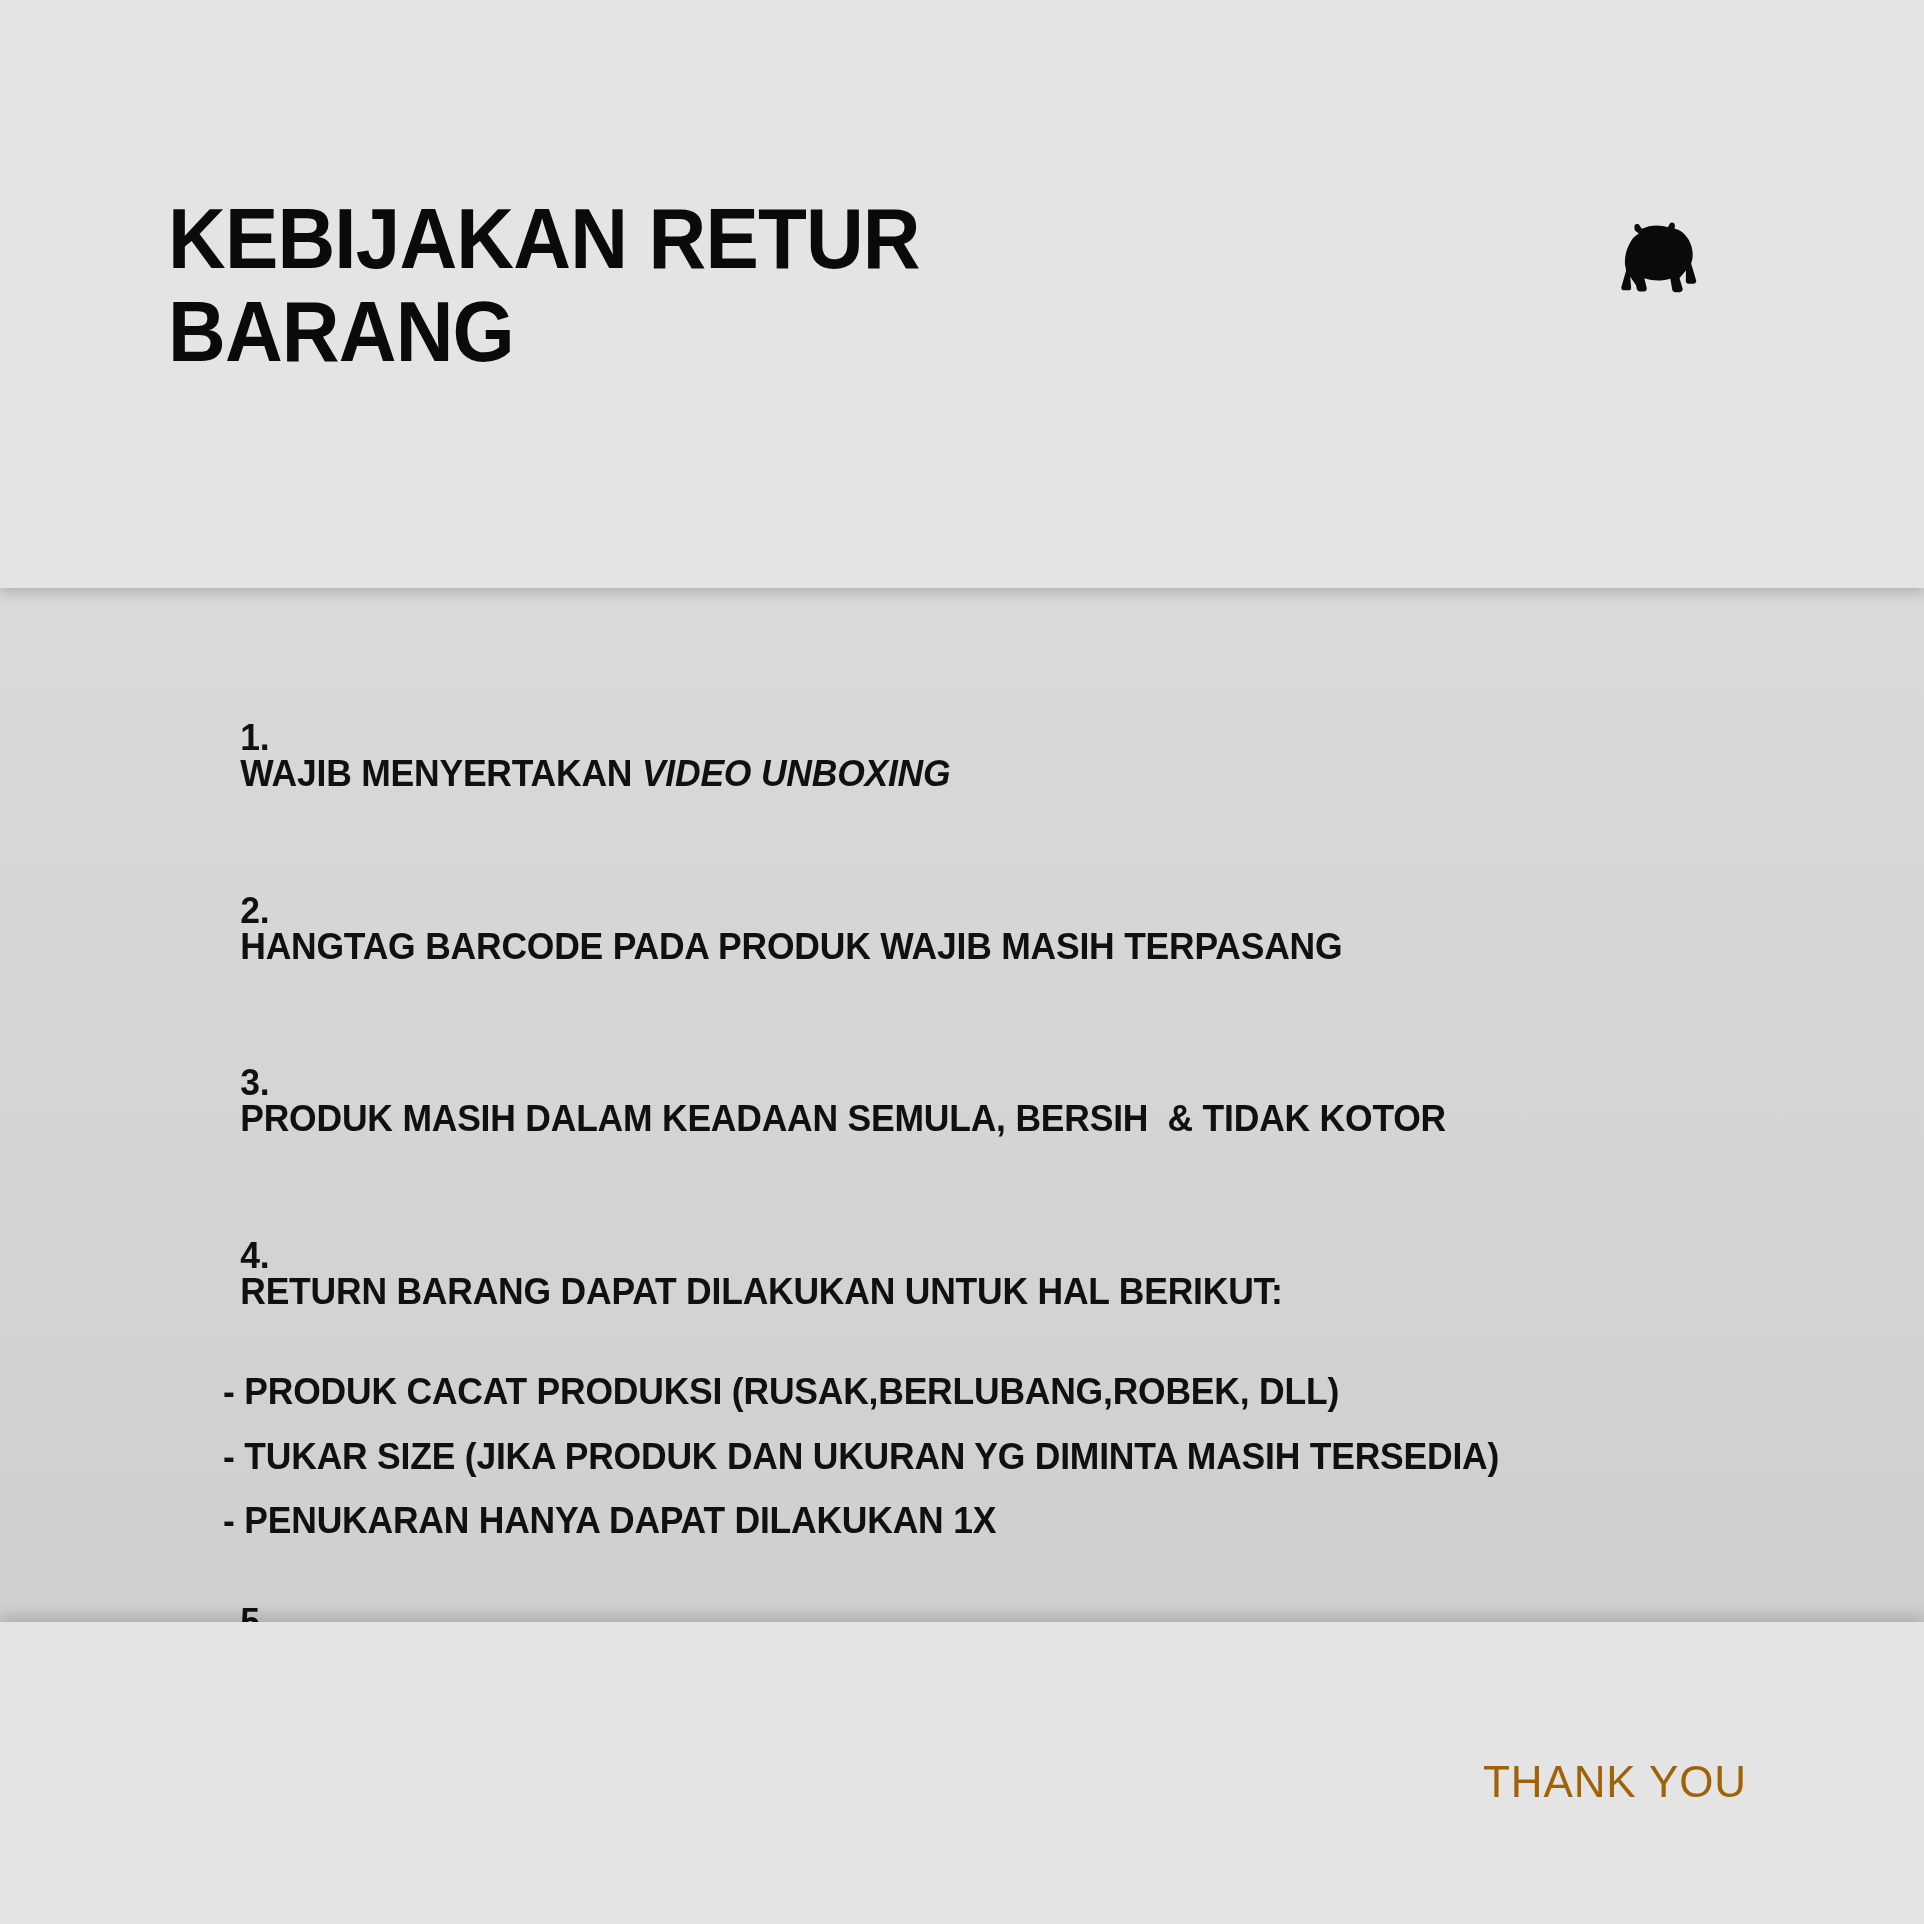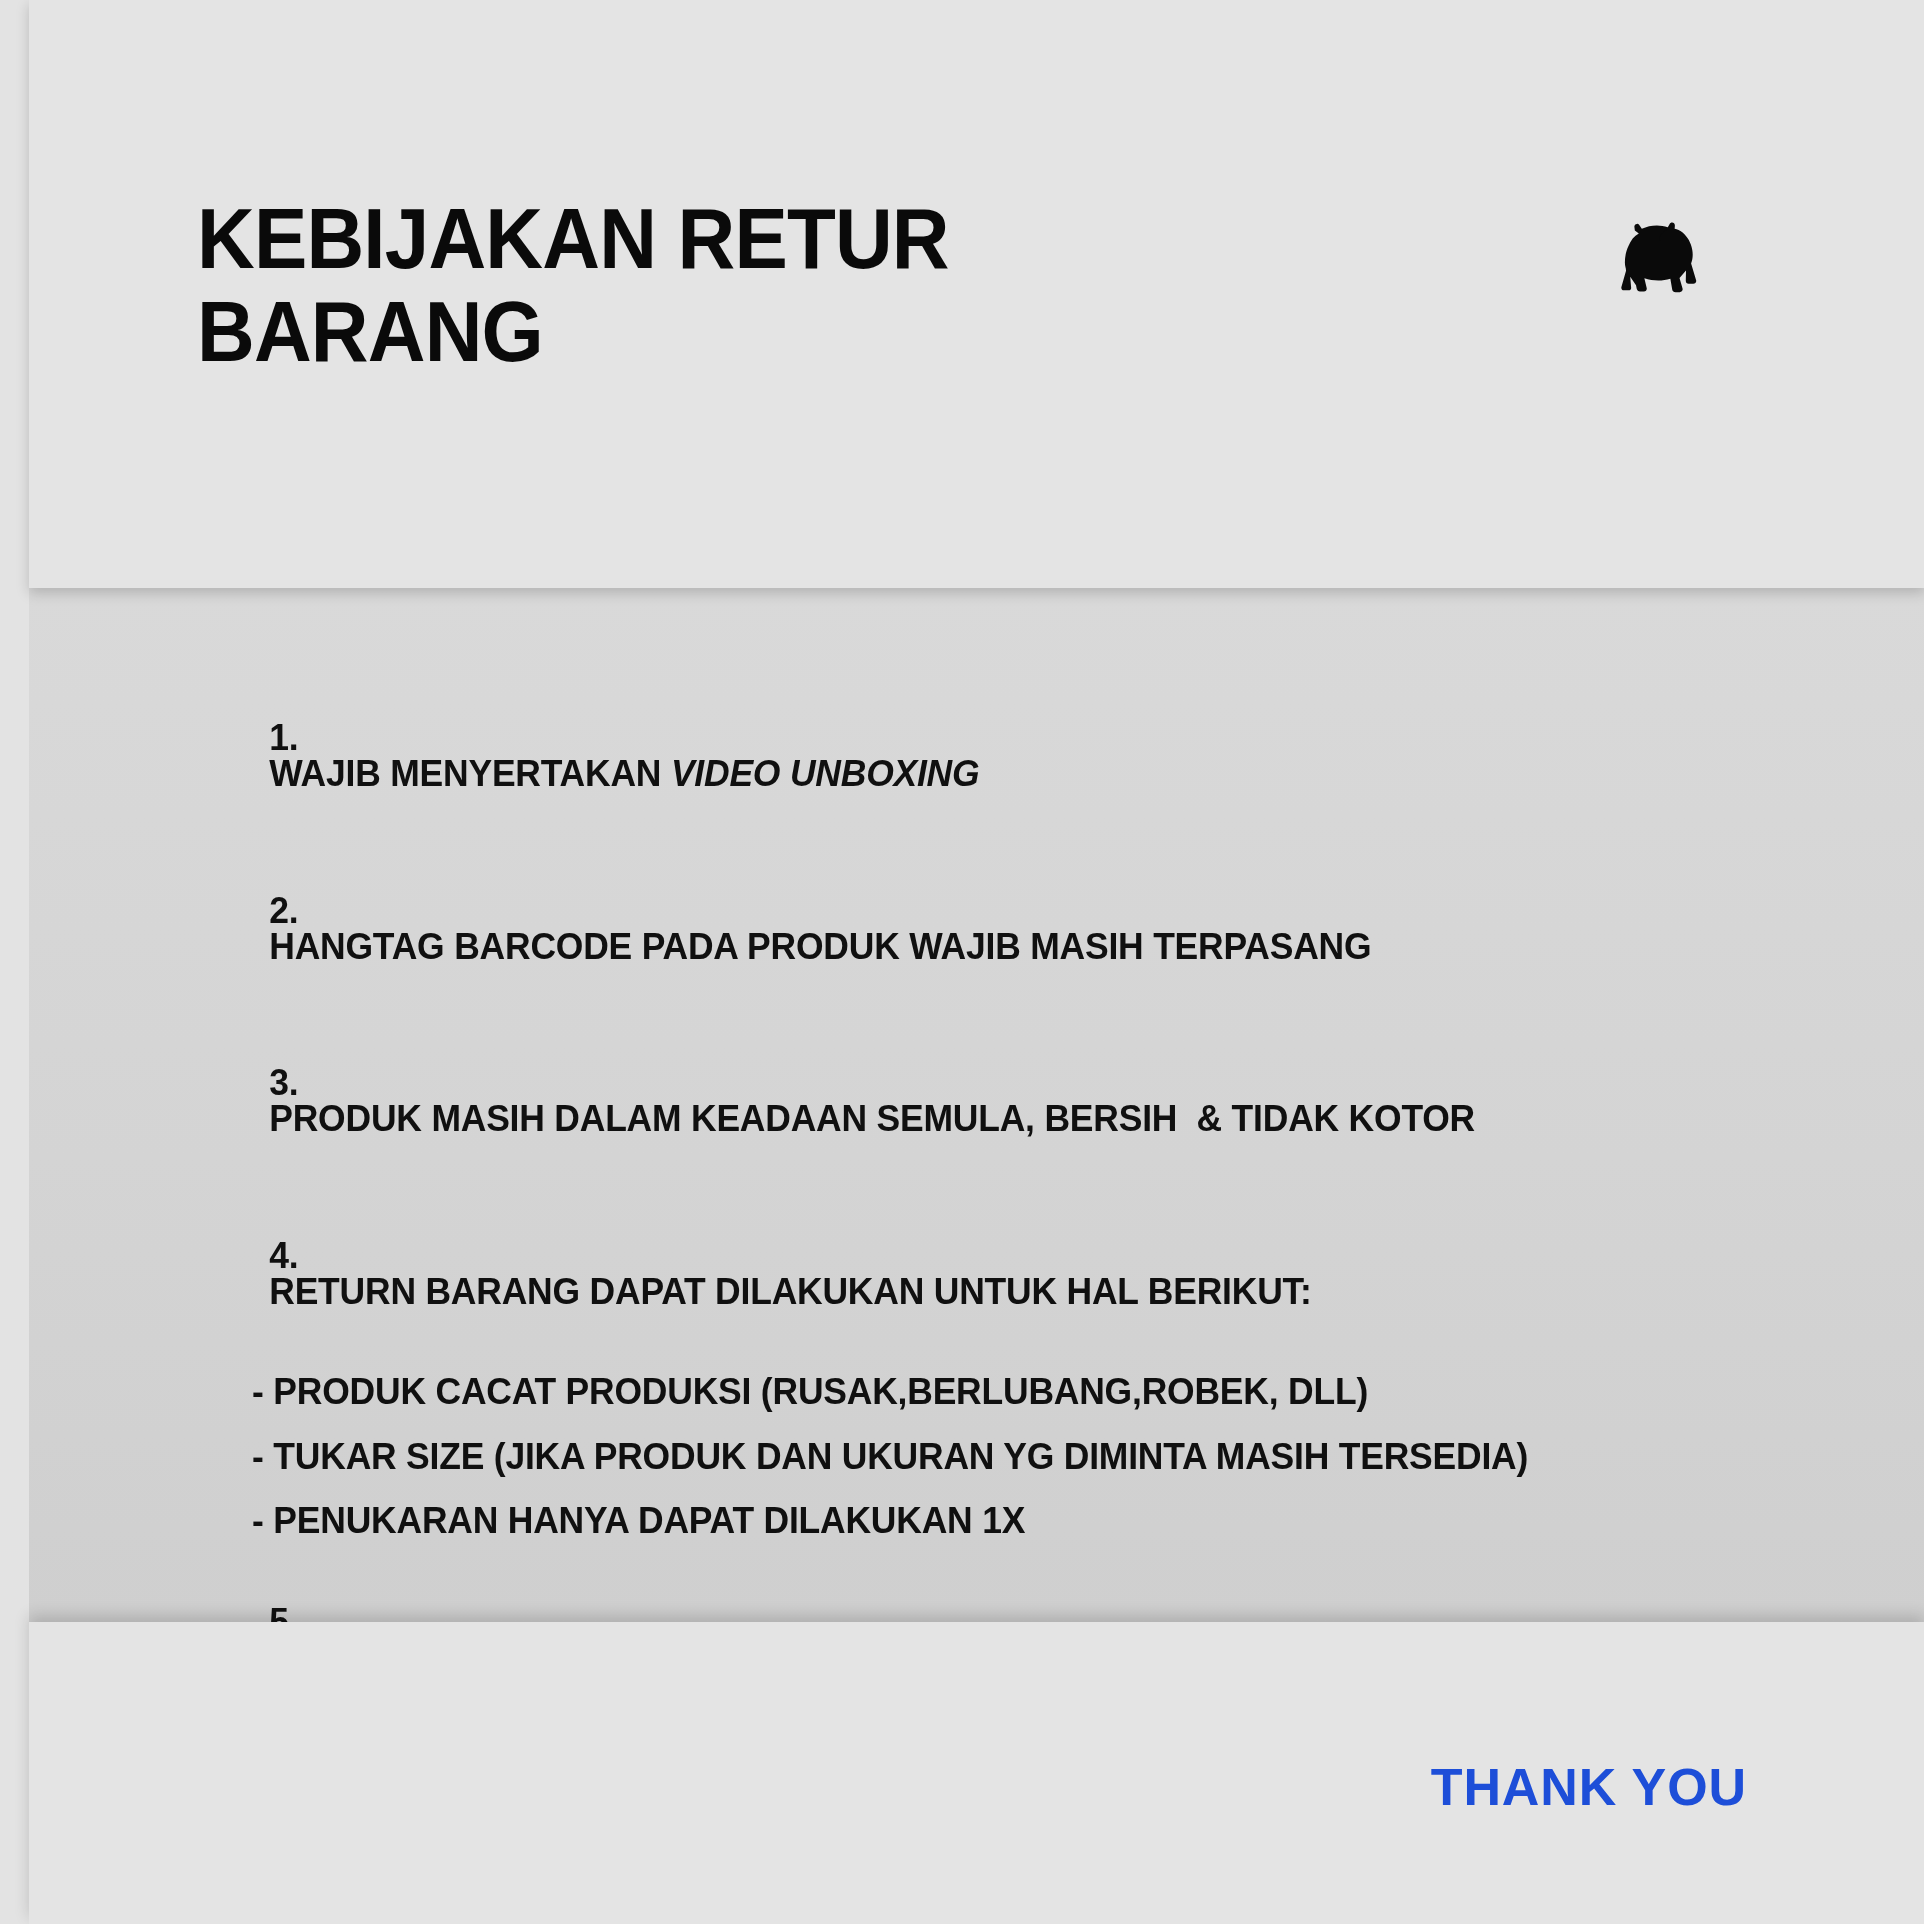--- a/index.html
+++ b/index.html
@@ -14,21 +14,20 @@
     overflow: hidden;
     position: relative;
   }
 
   .poster {
     position: absolute;
     inset: 0;
     display: flex;
     flex-direction: column;
     background: #e3e3e3;
-    padding-left: 29px;
   }
 
   
   .header-band {
     position: relative;
     height: 588px;
     background: #e4e4e4;
     box-shadow: 0 5.3px 12.5px rgba(0,0,0,0.18);
     z-index: 3;
     flex: 0 0 auto;
@@ -109,24 +108,24 @@
     height: 303px;
     background: #e4e4e4;
     box-shadow: 0 -7.1px 14.3px rgba(0,0,0,0.16);
     z-index: 3;
     flex: 0 0 auto;
   }
   .thankyou {
     position: absolute;
     right: 178px;
     top: 135px;
-    font-size: 52px;
-    font-weight: bold;
+    font-size: 44px;
+    font-weight: normal;
     letter-spacing: 0.9px;
-    color: #1d4ed8;
+    color: #a16207;
   }
 </style>
 </head>
 <body>
 
 <div class="poster">
 
   <div class="header-band">
     <div class="header-inner">
       <h1 class="title">KEBIJAKAN RETUR

